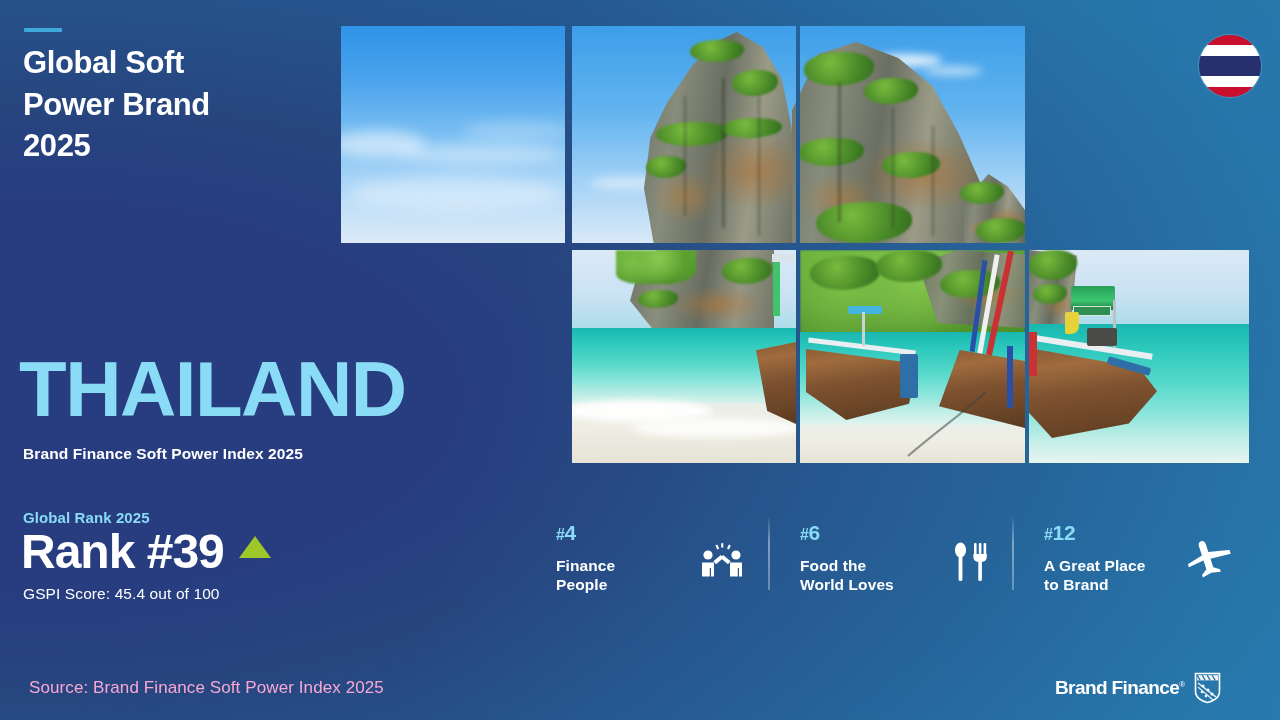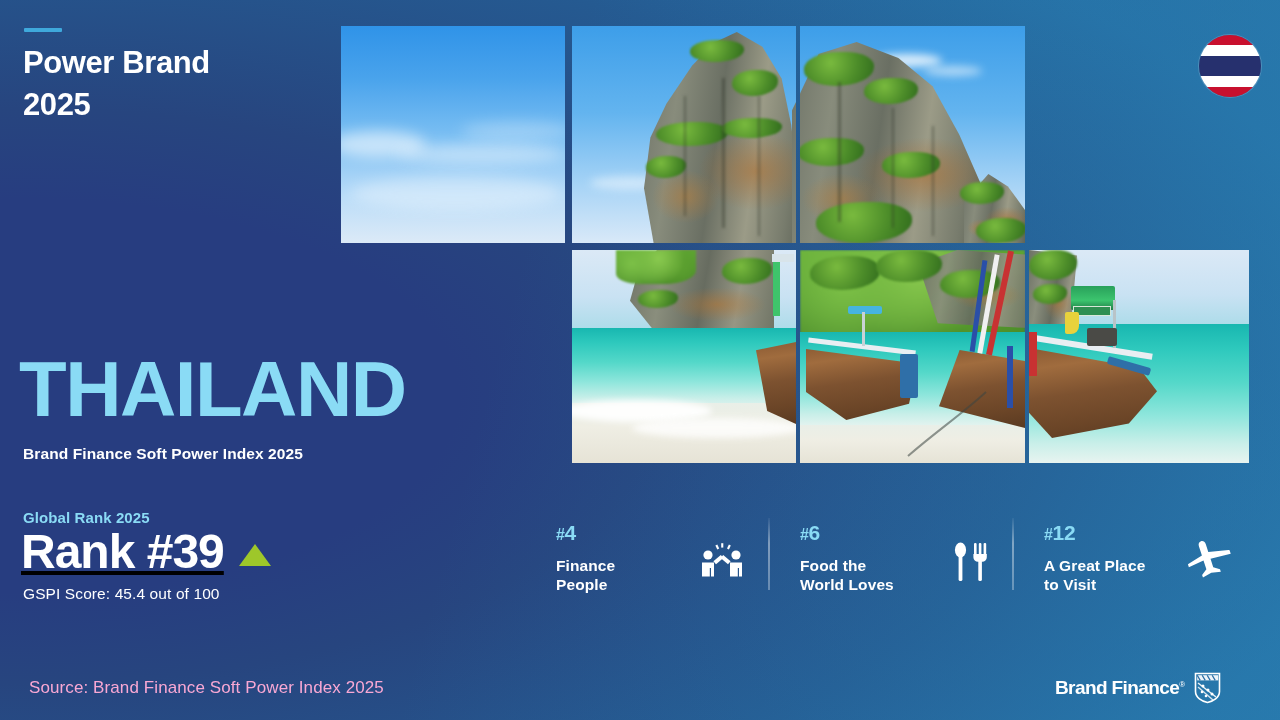--- a/index.html
+++ b/index.html
@@ -42,21 +42,21 @@
     position:absolute; left:23px; top:445px;
     font-size:15.5px; font-weight:bold; color:#ffffff; letter-spacing:.1px;
   }
 
   #rank-label {
     position:absolute; left:23px; top:509px;
     font-size:15px; font-weight:bold; color:#8adbf5; letter-spacing:.1px;
   }
   #rank-row {
     position:absolute; left:21px; top:528px;
-    display:flex; align-items:center; gap:14px;text-decoration:underline;
+    display:flex; gap:14px;
   }
   #rank-value {
     font-size:48px; font-weight:bold; color:#ffffff; letter-spacing:-1px; line-height:1;
   }
   #rank-arrow { display:block; margin-top:6px; }
   #gspi {
     position:absolute; left:23px; top:585px;
     font-size:15.5px; color:#ffffff; letter-spacing:.1px;
   }
 
@@ -211,20 +211,21 @@
 </head>
 <body>
 
 <div id="bg">
   <div id="bg-sheen"></div>
 </div>
 
 <div id="accent-dash"></div>
 
 <div id="title">
+  <div>Global Soft</div>
   <div>Power Brand</div>
   <div>2025</div>
 </div>
 
 <div id="country">THAILAND</div>
 <div id="country-sub">Brand Finance Soft Power Index 2025</div>
 
 <div id="rank-label">Global Rank 2025</div>
 <div id="rank-row">
   <div id="rank-value">Rank #39</div>
@@ -413,21 +414,21 @@
       <rect x="26.3" y="18" width="3.6" height="21" rx="1.5"></rect>
     </svg>
   </div>
 
   <div class="metric">
     <div class="metric-divider"></div>
     <div class="metric-text">
       <div class="metric-rank"><span class="hash">#</span><span>12</span></div>
       <div class="metric-label">
         <div>A Great Place</div>
-        <div>to Visit</div>
+        <div>to Brand</div>
       </div>
     </div>
     <svg class="metric-icon" width="46" height="40" viewBox="0 0 46 40" style="margin-top:26px;">
       <g transform="rotate(-18 23 20)">
         <path d="M1 19.5 L17 15.5 L17 6 C17 3 18.6 1.5 20.6 1.5 C22.6 1.5 24.2 3 24.2 6 L24.2 14 L44 18.4 C45 18.7 45 19.3 45 20 L45 22.6 L24.2 21.2 L24.2 30 L30 34 L30 36.8 L20.6 34.8 L11.2 36.8 L11.2 34 L17 30 L17 20.6 L1 22.6 Z"></path>
       </g>
     </svg>
   </div>
 </div>
 

